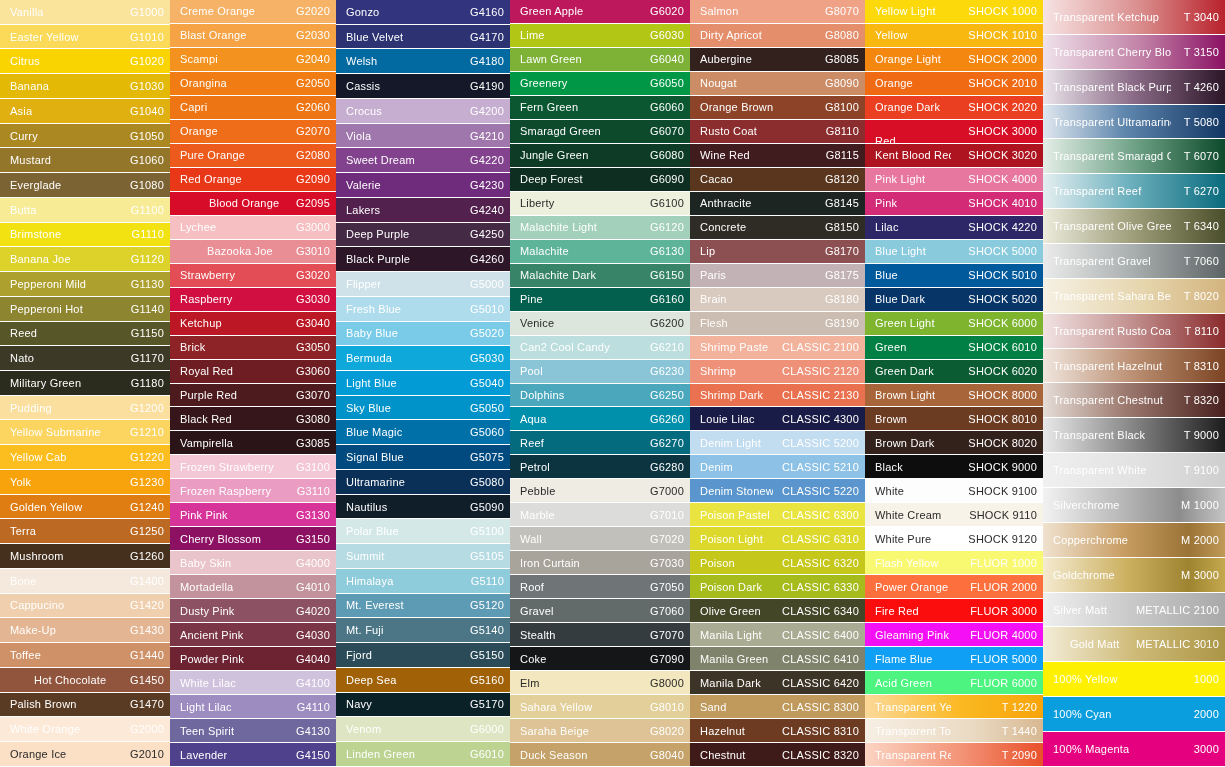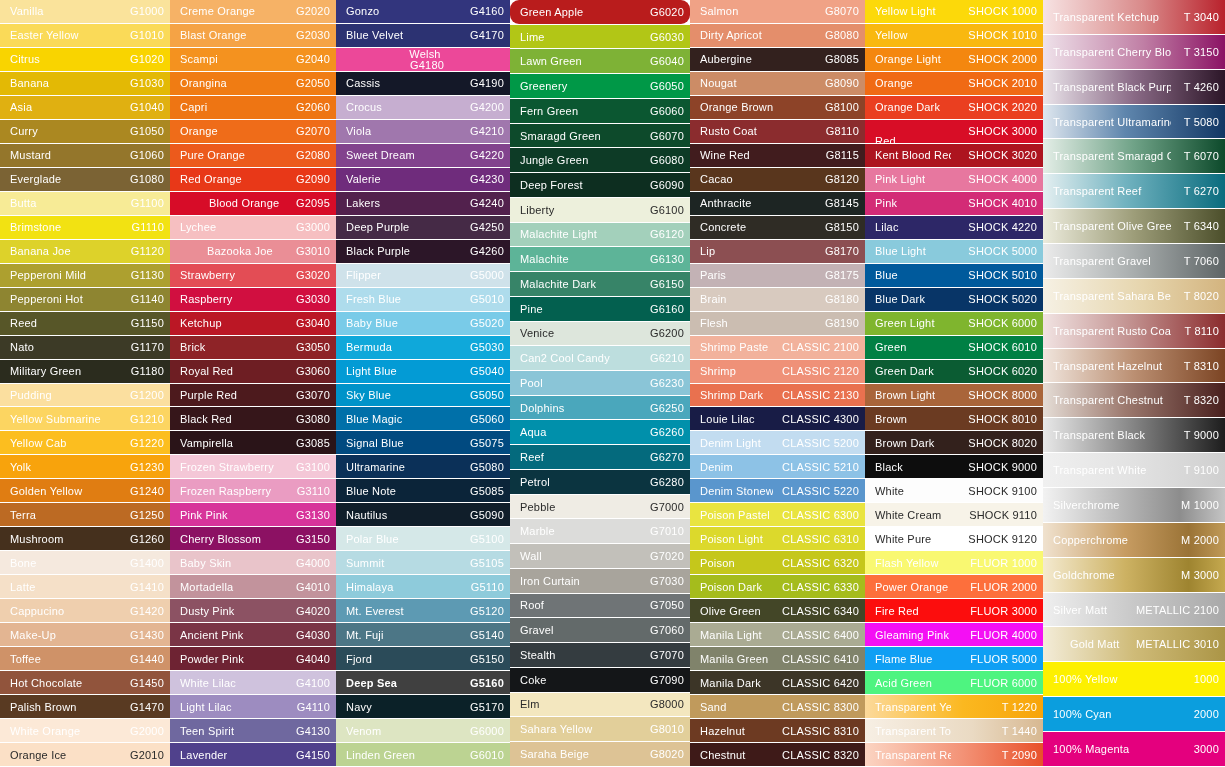--- a/index.html
+++ b/index.html
@@ -119,38 +119,34 @@
         <span class="cd" style="color: rgb(255, 255, 255);">G1250</span>
       </div>
       <div class="sw" style="background: rgb(69, 48, 29);">
         <span class="nm" style="color: rgb(255, 255, 255);">Mushroom</span>
         <span class="cd" style="color: rgb(255, 255, 255);">G1260</span>
       </div>
       <div class="sw" style="background: rgb(245, 233, 222);">
         <span class="nm" style="color: rgb(255, 255, 255);">Bone</span>
         <span class="cd" style="color: rgb(255, 255, 255);">G1400</span>
       </div>
-      <div class="sw" style="background: rgb(245, 224, 200);">
-        <span class="nm" style="color: rgb(255, 255, 255);">Latte</span>
-        <span class="cd" style="color: rgb(255, 255, 255);">G1410</span>
-      </div>
       <div class="sw" style="background: rgb(239, 207, 174);">
         <span class="nm" style="color: rgb(255, 255, 255);">Cappucino</span>
         <span class="cd" style="color: rgb(255, 255, 255);">G1420</span>
       </div>
       <div class="sw" style="background: rgb(227, 181, 146);">
         <span class="nm" style="color: rgb(255, 255, 255);">Make-Up</span>
         <span class="cd" style="color: rgb(255, 255, 255);">G1430</span>
       </div>
       <div class="sw" style="background: rgb(207, 146, 104);">
         <span class="nm" style="color: rgb(255, 255, 255);">Toffee</span>
         <span class="cd" style="color: rgb(255, 255, 255);">G1440</span>
       </div>
       <div class="sw" style="background: rgb(145, 84, 60);">
-        <span class="nm" style="color: rgb(255, 255, 255);">Hot Chocolate</span>
+        <span class="nm" style="color: rgb(255, 255, 255); margin-left: 24px;">Hot Chocolate</span>
         <span class="cd" style="color: rgb(255, 255, 255);">G1450</span>
       </div>
       <div class="sw" style="background: rgb(89, 58, 34);">
         <span class="nm" style="color: rgb(255, 255, 255);">Palish Brown</span>
         <span class="cd" style="color: rgb(255, 255, 255);">G1470</span>
       </div>
       <div class="sw" style="background: rgb(252, 233, 215);">
         <span class="nm" style="color: rgb(255, 255, 255);">White Orange</span>
         <span class="cd" style="color: rgb(255, 255, 255);">G2000</span>
       </div>
@@ -291,21 +287,21 @@
     </div>
     <div class="col c2">
       <div class="sw" style="background: rgb(50, 53, 125);">
         <span class="nm" style="color: rgb(255, 255, 255);">Gonzo</span>
         <span class="cd" style="color: rgb(255, 255, 255);">G4160</span>
       </div>
       <div class="sw" style="background: rgb(44, 50, 114);">
         <span class="nm" style="color: rgb(255, 255, 255);">Blue Velvet</span>
         <span class="cd" style="color: rgb(255, 255, 255);">G4170</span>
       </div>
-      <div class="sw" style="background: #ec4899; flex-direction: column;">
+      <div class="sw" style="background: #0369a1;">
         <span class="nm" style="color: rgb(255, 255, 255);">Welsh</span>
         <span class="cd" style="color: rgb(255, 255, 255);">G4180</span>
       </div>
       <div class="sw" style="background: rgb(20, 24, 40);">
         <span class="nm" style="color: rgb(255, 255, 255);">Cassis</span>
         <span class="cd" style="color: rgb(255, 255, 255);">G4190</span>
       </div>
       <div class="sw" style="background: rgb(198, 174, 208);">
         <span class="nm" style="color: rgb(255, 255, 255);">Crocus</span>
         <span class="cd" style="color: rgb(255, 255, 255);">G4200</span>
@@ -363,24 +359,20 @@
         <span class="cd" style="color: rgb(255, 255, 255);">G5060</span>
       </div>
       <div class="sw" style="background: rgb(1, 74, 128);">
         <span class="nm" style="color: rgb(255, 255, 255);">Signal Blue</span>
         <span class="cd" style="color: rgb(255, 255, 255);">G5075</span>
       </div>
       <div class="sw" style="background: rgb(11, 48, 88);">
         <span class="nm" style="color: rgb(255, 255, 255);">Ultramarine</span>
         <span class="cd" style="color: rgb(255, 255, 255);">G5080</span>
       </div>
-      <div class="sw" style="background: rgb(11, 36, 57);">
-        <span class="nm" style="color: rgb(255, 255, 255);">Blue Note</span>
-        <span class="cd" style="color: rgb(255, 255, 255);">G5085</span>
-      </div>
       <div class="sw" style="background: rgb(16, 30, 42);">
         <span class="nm" style="color: rgb(255, 255, 255);">Nautilus</span>
         <span class="cd" style="color: rgb(255, 255, 255);">G5090</span>
       </div>
       <div class="sw" style="background: rgb(213, 232, 232);">
         <span class="nm" style="color: rgb(255, 255, 255);">Polar Blue</span>
         <span class="cd" style="color: rgb(255, 255, 255);">G5100</span>
       </div>
       <div class="sw" style="background: rgb(182, 219, 227);">
         <span class="nm" style="color: rgb(255, 255, 255);">Summit</span>
@@ -395,39 +387,39 @@
         <span class="cd" style="color: rgb(255, 255, 255);">G5120</span>
       </div>
       <div class="sw" style="background: rgb(76, 118, 134);">
         <span class="nm" style="color: rgb(255, 255, 255);">Mt. Fuji</span>
         <span class="cd" style="color: rgb(255, 255, 255);">G5140</span>
       </div>
       <div class="sw" style="background: rgb(43, 75, 89);">
         <span class="nm" style="color: rgb(255, 255, 255);">Fjord</span>
         <span class="cd" style="color: rgb(255, 255, 255);">G5150</span>
       </div>
-      <div class="sw" style="background: #404040; font-weight: bold;">
+      <div class="sw" style="background: #a16207;">
         <span class="nm" style="color: rgb(255, 255, 255);">Deep Sea</span>
         <span class="cd" style="color: rgb(255, 255, 255);">G5160</span>
       </div>
       <div class="sw" style="background: rgb(11, 33, 40);">
         <span class="nm" style="color: rgb(255, 255, 255);">Navy</span>
         <span class="cd" style="color: rgb(255, 255, 255);">G5170</span>
       </div>
       <div class="sw" style="background: rgb(221, 229, 194);">
         <span class="nm" style="color: rgb(255, 255, 255);">Venom</span>
         <span class="cd" style="color: rgb(255, 255, 255);">G6000</span>
       </div>
       <div class="sw" style="background: rgb(188, 211, 146);">
         <span class="nm" style="color: rgb(255, 255, 255);">Linden Green</span>
         <span class="cd" style="color: rgb(255, 255, 255);">G6010</span>
       </div>
     </div>
     <div class="col c3">
-      <div class="sw" style="background: #b91c1c; border-radius: 9px;">
+      <div class="sw" style="background: #be185d;">
         <span class="nm" style="color: rgb(255, 255, 255);">Green Apple</span>
         <span class="cd" style="color: rgb(255, 255, 255);">G6020</span>
       </div>
       <div class="sw" style="background: rgb(178, 198, 22);">
         <span class="nm" style="color: rgb(255, 255, 255);">Lime</span>
         <span class="cd" style="color: rgb(255, 255, 255);">G6030</span>
       </div>
       <div class="sw" style="background: rgb(126, 178, 54);">
         <span class="nm" style="color: rgb(255, 255, 255);">Lawn Green</span>
         <span class="cd" style="color: rgb(255, 255, 255);">G6040</span>
@@ -536,20 +528,24 @@
         <span class="nm" style="color: rgb(42, 42, 42);">Elm</span>
         <span class="cd" style="color: rgb(42, 42, 42);">G8000</span>
       </div>
       <div class="sw" style="background: rgb(226, 207, 154);">
         <span class="nm" style="color: rgb(255, 255, 255);">Sahara Yellow</span>
         <span class="cd" style="color: rgb(255, 255, 255);">G8010</span>
       </div>
       <div class="sw" style="background: rgb(221, 195, 149);">
         <span class="nm" style="color: rgb(255, 255, 255);">Saraha Beige</span>
         <span class="cd" style="color: rgb(255, 255, 255);">G8020</span>
+      </div>
+      <div class="sw" style="background: rgb(196, 162, 105);">
+        <span class="nm" style="color: rgb(255, 255, 255);">Duck Season</span>
+        <span class="cd" style="color: rgb(255, 255, 255);">G8040</span>
       </div>
     </div>
     <div class="col c4">
       <div class="sw" style="background: rgb(240, 162, 134);">
         <span class="nm" style="color: rgb(255, 255, 255);">Salmon</span>
         <span class="cd" style="color: rgb(255, 255, 255);">G8070</span>
       </div>
       <div class="sw" style="background: rgb(228, 142, 107);">
         <span class="nm" style="color: rgb(255, 255, 255);">Dirty Apricot</span>
         <span class="cd" style="color: rgb(255, 255, 255);">G8080</span>

